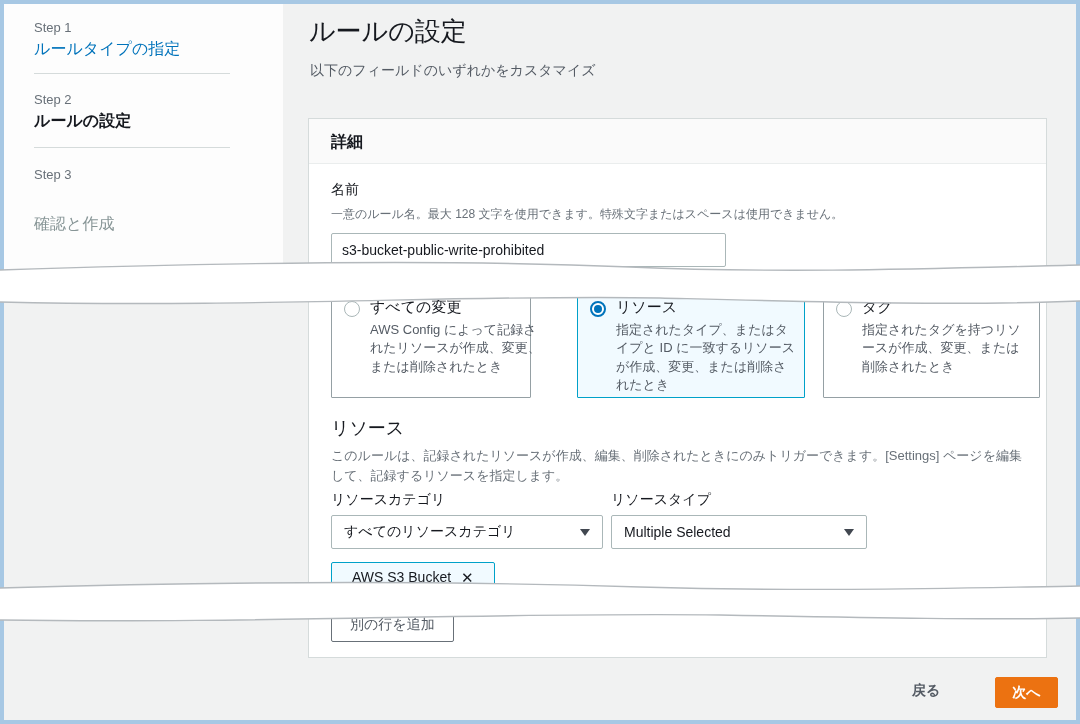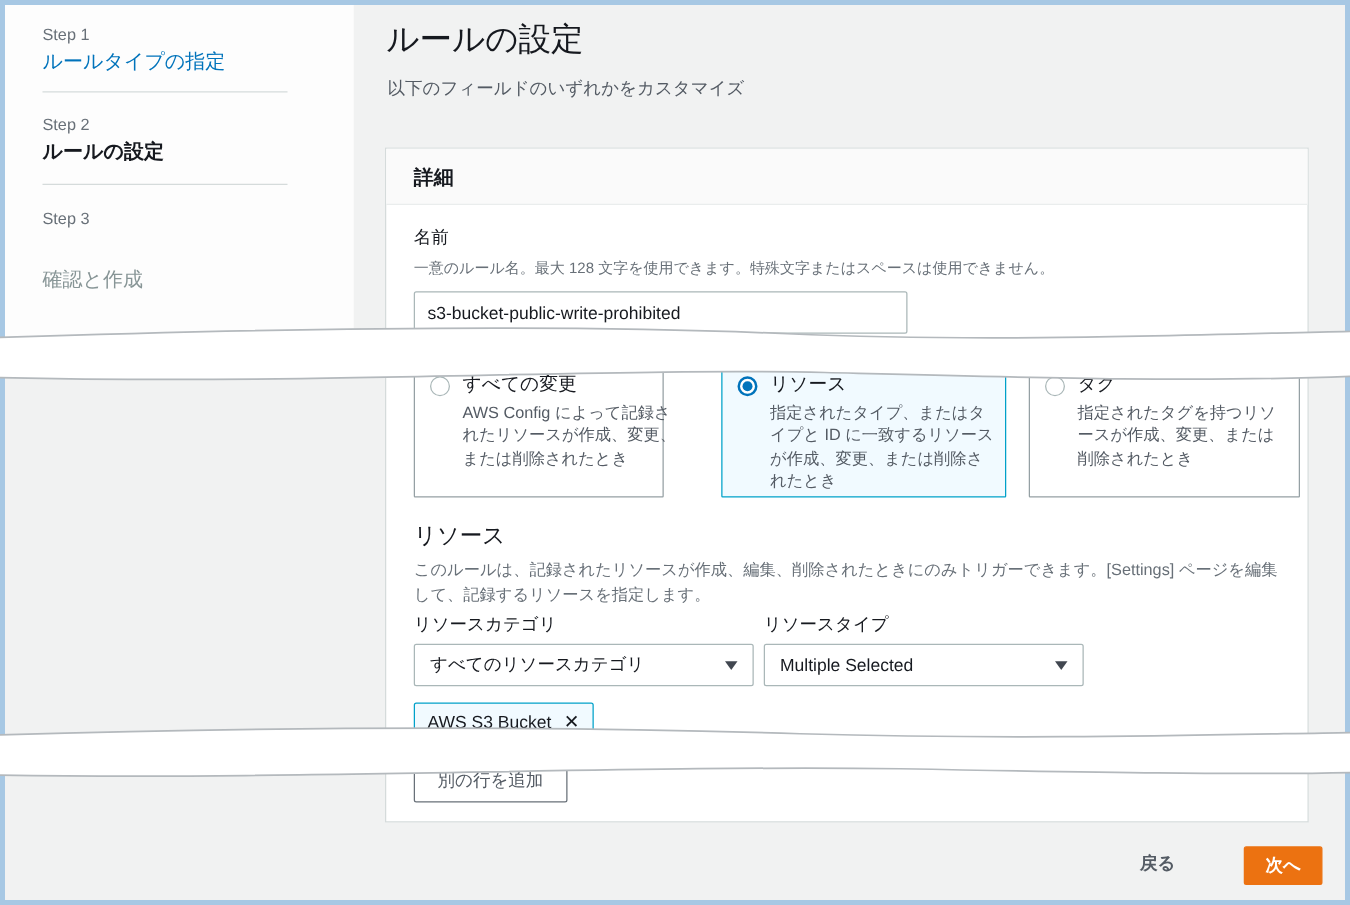--- a/index.html
+++ b/index.html
@@ -53,21 +53,21 @@
   .section-title { position:absolute; left:22px; top:297px; font-size:18px; font-weight:400; color:#16191f; }
   .section-desc  { position:absolute; left:22px; top:327px; width:702px; font-size:13px; line-height:1.55; color:#687078; }
 
   .select-box { position:absolute; top:396px; height:34px; border:1px solid #aab7b8; border-radius:2px;
                 background:#fff; display:flex; align-items:center; padding:0 12px; cursor:pointer; }
   .select-box .value { font-size:14px; color:#16191f; flex:1; }
   .chevron { width:0; height:0; border-left:5px solid transparent; border-right:5px solid transparent;
              border-top:7px solid #414750; margin-left:8px; }
 
   .chip { position:absolute; left:22px; top:443px; height:30px; display:inline-flex; align-items:center;
-          gap:10px; padding:0 10px; background:#f1faff; border:1px solid #00a1c9; border-radius:2px; }
+          gap:10px; padding:0 20px; background:#f1faff; border:1px solid #00a1c9; border-radius:2px; }
   .chip .chip-label { font-size:14px; color:#16191f; }
   .chip .chip-close { font-size:15px; color:#16191f; cursor:pointer; line-height:1; }
 
   .add-row-btn { position:absolute; left:22px; top:489px; height:34px; padding:0 18px;
                  background:#fff; border:1px solid #687078; border-radius:2px;
                  font-family:"Liberation Sans","DejaVu Sans",sans-serif;
                  font-size:14px; font-weight:normal; color:#545b64; cursor:pointer; }
 
   
   .back-btn { position:absolute; left:912px; top:682px; background:none; border:none;

